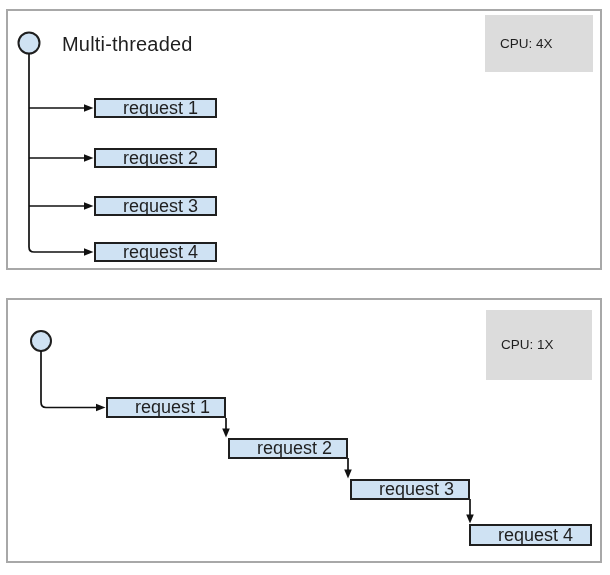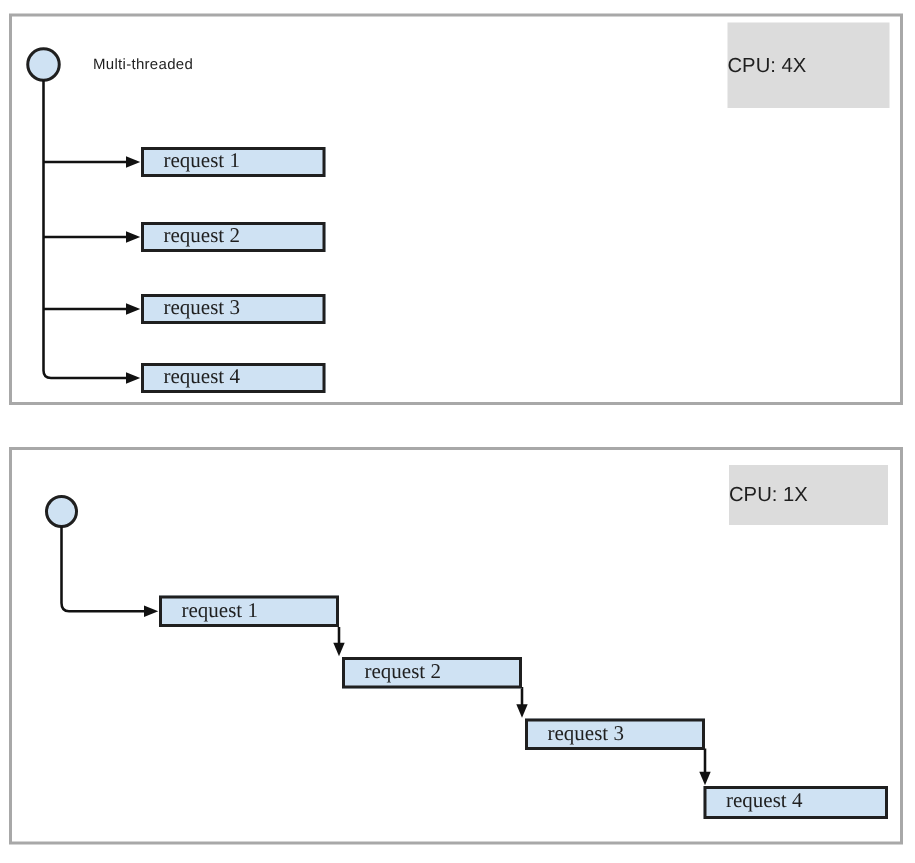--- a/index.html
+++ b/index.html
@@ -21,32 +21,32 @@
     position:absolute;left:6px;width:596px;
     border:2px solid var(--panel-border);box-sizing:border-box;background:transparent;
   }
   .panel.p1{top:9px;height:261px;}
   .panel.p2{top:298px;height:265px;}
   svg.lines{position:absolute;left:0;top:0;width:610px;height:575px;pointer-events:none;}
   svg.lines .flow{stroke:var(--line);stroke-width:1.7;fill:none;}
   svg.lines .arrow{fill:var(--line);stroke:none;}
   svg.lines .node{fill:var(--box-fill);stroke:var(--box-border);stroke-width:2;}
   .title{
-    position:absolute;font-size:10px;line-height:18px;letter-spacing:.2px;white-space:nowrap;
+    position:absolute;font-size:20px;line-height:18px;letter-spacing:.2px;white-space:nowrap;
   }
   .req{
     position:absolute;box-sizing:border-box;
     background:var(--box-fill);border:2px solid var(--box-border);
-    display:flex;align-items:center;padding-left:13px;
-    font-size:14px;white-space:nowrap;font-family:Liberation Serif, serif;
+    display:flex;align-items:center;padding-left:27px;
+    font-size:18px;white-space:nowrap;
   }
   .stat{
     position:absolute;box-sizing:border-box;background:var(--stat-bg);
     display:flex;flex-direction:column;justify-content:center;
-    font-size:13.5px;line-height:18px;white-space:nowrap;
+    padding-left:15px;font-size:13.5px;line-height:18px;white-space:nowrap;
   }
 </style>
 </head>
 <body>
 
 <div class="stage">
 
   <div class="panel p1"></div>
   <div class="panel p2"></div>
 
@@ -87,21 +87,21 @@
   <div class="req" style="left:94px;top:148px;width:123px;height:20px">
     <span>request 2</span>
   </div>
   <div class="req" style="left:94px;top:196px;width:123px;height:20px">
     <span>request 3</span>
   </div>
   <div class="req" style="left:94px;top:242px;width:123px;height:20px">
     <span>request 4</span>
   </div>
 
-  <div class="stat" style="left:486px;top:310px;width:106px;height:40px">
+  <div class="stat" style="left:486px;top:310px;width:106px;height:70px">
     <div>CPU: 1X</div>
   </div>
   <div class="req" style="left:106px;top:397px;width:120px;height:21px">
     <span>request 1</span>
   </div>
   <div class="req" style="left:228px;top:438px;width:120px;height:21px">
     <span>request 2</span>
   </div>
   <div class="req" style="left:350px;top:479px;width:120px;height:21px">
     <span>request 3</span>

